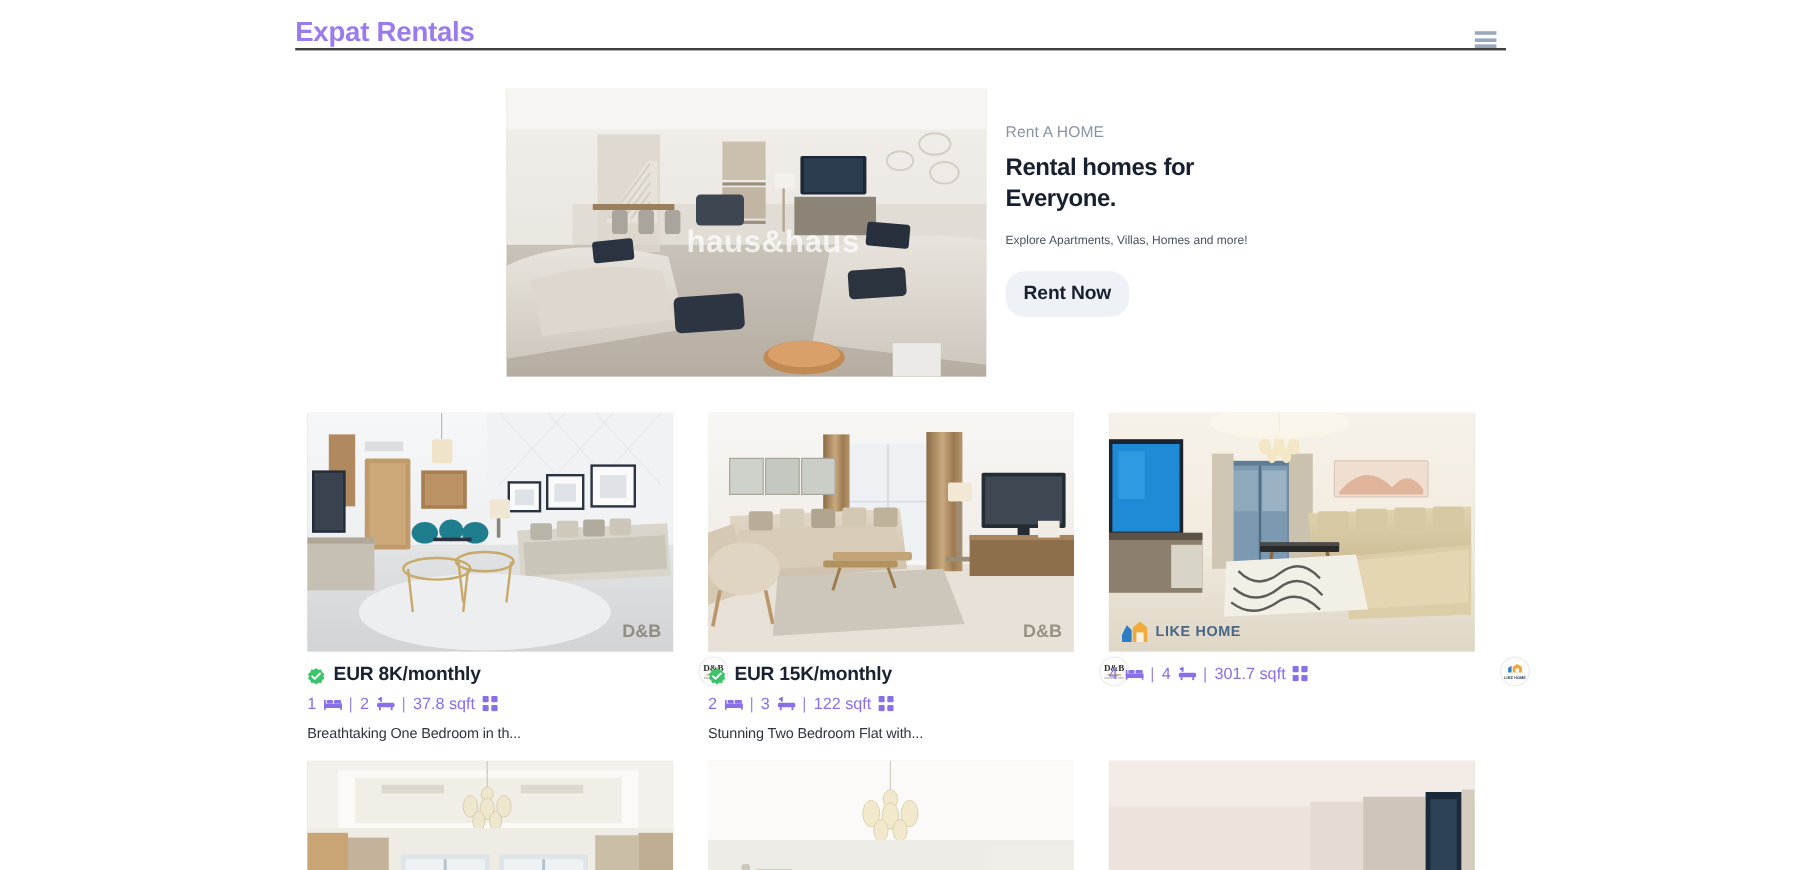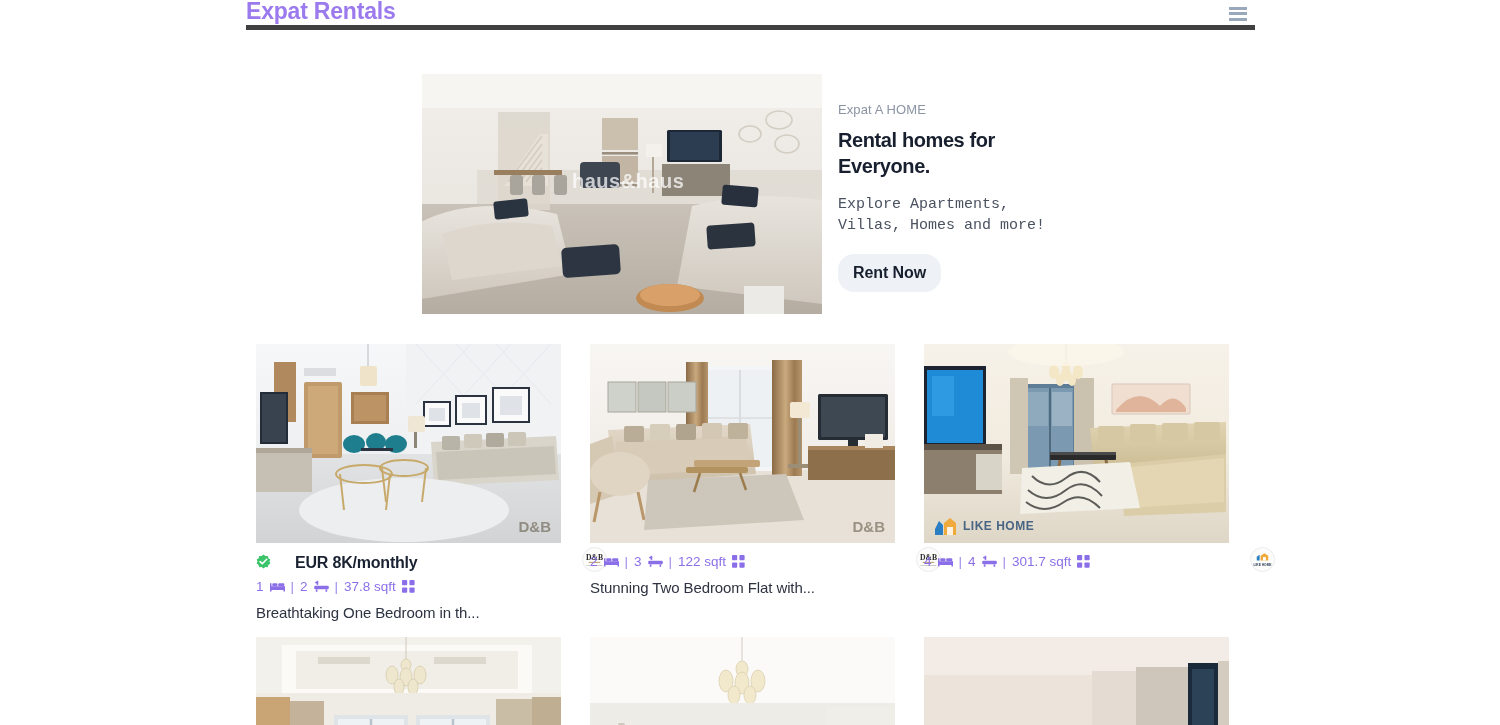--- a/index.html
+++ b/index.html
@@ -19,24 +19,24 @@
     position: relative;
     background: #ffffff;
   }
 
   
   .header {
     position: absolute;
     left: 246px;
     top: 0;
     width: 1009px;
-    height: 30px;
-    border-bottom: 5px solid #404040;
+    height: 42px;
+    border-bottom: 2px solid #404040;
     display: flex;
-    align-items: center;
+    align-items: flex-end;
     justify-content: space-between;
   }
 
   .brand-title {
     font-size: 23px;
     font-weight: bold;
     color: #9b7aee;
     letter-spacing: -0.2px;
     line-height: 1;
     padding-bottom: 2px;
@@ -94,25 +94,24 @@
   .hero-heading {
     font-size: 20px;
     font-weight: bold;
     color: #18202f;
     line-height: 1.32;
     letter-spacing: -0.4px;
     margin-bottom: 14px;
   }
 
   .hero-sub {
-    font-size: 15px;
+    font-size: 10px;
     color: #4a5260;
     line-height: 1.42;
     margin-bottom: 18px;
-    font-family: Liberation Mono, monospace;
   }
 
   .rent-now-btn {
     display: inline-block;
     background: #eef1f6;
     color: #18202f;
     border: none;
     font-family: "Liberation Sans", sans-serif;
     font-size: 16px;
     font-weight: bold;
@@ -141,22 +140,22 @@
     height: 199px;
     overflow: hidden;
     position: relative;
     background: #ddd8d2;
   }
 
   .card-body { padding-top: 11px; position: relative; }
 
   .price-row {
     display: flex;
-    align-items: flex-start;
-    gap: 24px;
+    align-items: center;
+    gap: 7px;
     margin-bottom: 7px;
   }
 
   .verified-badge {
     width: 15px; height: 15px;
     flex: none;
     display: block;
   }
 
   .price {
@@ -187,21 +186,21 @@
     font-size: 13.5px;
     color: #8b6fe8;
     gap: 6px;
     margin-bottom: 10px;
     white-space: nowrap;
   }
   .specs-row .sep { color: #9d87ea; }
   .spec-icon { display: inline-block; vertical-align: middle; }
 
   .card-title {
-    font-size: 15px;
+    font-size: 12px;
     color: #2d3340;
     letter-spacing: -0.1px;
     white-space: nowrap;
     overflow: hidden;
   }
 
   
   .scene { position: absolute; inset: 0; }
   .wm {
     position: absolute;
@@ -303,25 +302,25 @@
         <path d="M270 132 Q330 116 400 126 L400 230 L255 212 Z" fill="url(#hsofa)"></path>
         <rect x="300" y="112" width="36" height="20" rx="3" fill="#27303c" transform="rotate(5 318 122)"></rect>
         <rect x="285" y="150" width="48" height="24" rx="4" fill="#2b333f" transform="rotate(-4 309 162)"></rect>
 
         <rect x="140" y="172" width="58" height="30" rx="5" fill="#2c3541" transform="rotate(-4 169 187)"></rect>
 
         <ellipse cx="248" cy="224" rx="34" ry="14" fill="#c28a53"></ellipse>
         <ellipse cx="248" cy="221" rx="30" ry="11" fill="#d9a06a"></ellipse>
         <rect x="322" y="212" width="40" height="28" fill="#eceae6"></rect>
       </svg>
-      <div class="wm" style="left:150px;top:96px;font-size:20px;">haus&amp;haus</div>
+      <div class="wm" style="left:150px;top:112px;font-size:26px;">haus&amp;haus</div>
     </div>
 
     <div class="hero-copy">
-      <div class="eyebrow">Expat A HOME</div>
+      <div class="eyebrow">Rent A HOME</div>
       <div class="hero-heading">Rental homes for Everyone.</div>
       <div class="hero-sub">Explore Apartments, Villas, Homes and more!</div>
       <button class="rent-now-btn">Rent Now</button>
     </div>
   </div>
 
   <div class="grid">
 
     <div class="card">
       <div class="card-image">
@@ -523,20 +522,27 @@
           <rect x="104" y="116" width="66" height="7" rx="2" fill="#c2a478"></rect>
           <rect x="96" y="123" width="62" height="6" rx="2" fill="#b2935f"></rect>
           <g stroke="#9c7c4c" stroke-width="2.5">
             <line x1="110" y1="129" x2="104" y2="148"></line>
               <line x1="150" y1="129" x2="156" y2="146"></line>
           </g>
         </svg>
         <div class="wm-dark" style="right:10px;bottom:8px;font-size:15px;">D&amp;B</div>
       </div>
       <div class="card-body">
+        <div class="price-row">
+          <svg class="verified-badge" viewBox="0 0 16 16">
+            <path d="M8 0.6 L10 2.2 L12.5 2 L13.2 4.4 L15.3 5.8 L14.4 8 L15.3 10.2 L13.2 11.6 L12.5 14 L10 13.8 L8 15.4 L6 13.8 L3.5 14 L2.8 11.6 L0.7 10.2 L1.6 8 L0.7 5.8 L2.8 4.4 L3.5 2 L6 2.2 Z" fill="#3cc46a"></path>
+            <path d="M4.4 8.1 L6.7 10.4 L11.4 5.6" fill="none" stroke="#ffffff" stroke-width="1.7" stroke-linecap="round" stroke-linejoin="round"></path>
+          </svg>
+          <span class="price">EUR 15K/monthly</span>
+        </div>
         <div class="agency-logo">
           <svg viewBox="0 0 24 24" width="23" height="23">
             <circle cx="12" cy="12" r="11.5" fill="#fcfcfb"></circle>
             <text x="12" y="12" font-family="Liberation Serif, serif" font-size="8" font-weight="bold" fill="#2c2c2c" text-anchor="middle">D&amp;B</text>
             <rect x="6" y="14.5" width="12" height="1" fill="#b99a5a"></rect>
             <text x="12" y="19" font-family="Liberation Sans, sans-serif" font-size="2.6" fill="#8a8a8a" text-anchor="middle">PROPERTIES</text>
           </svg>
         </div>
         <div class="specs-row">
           <span>2</span>

